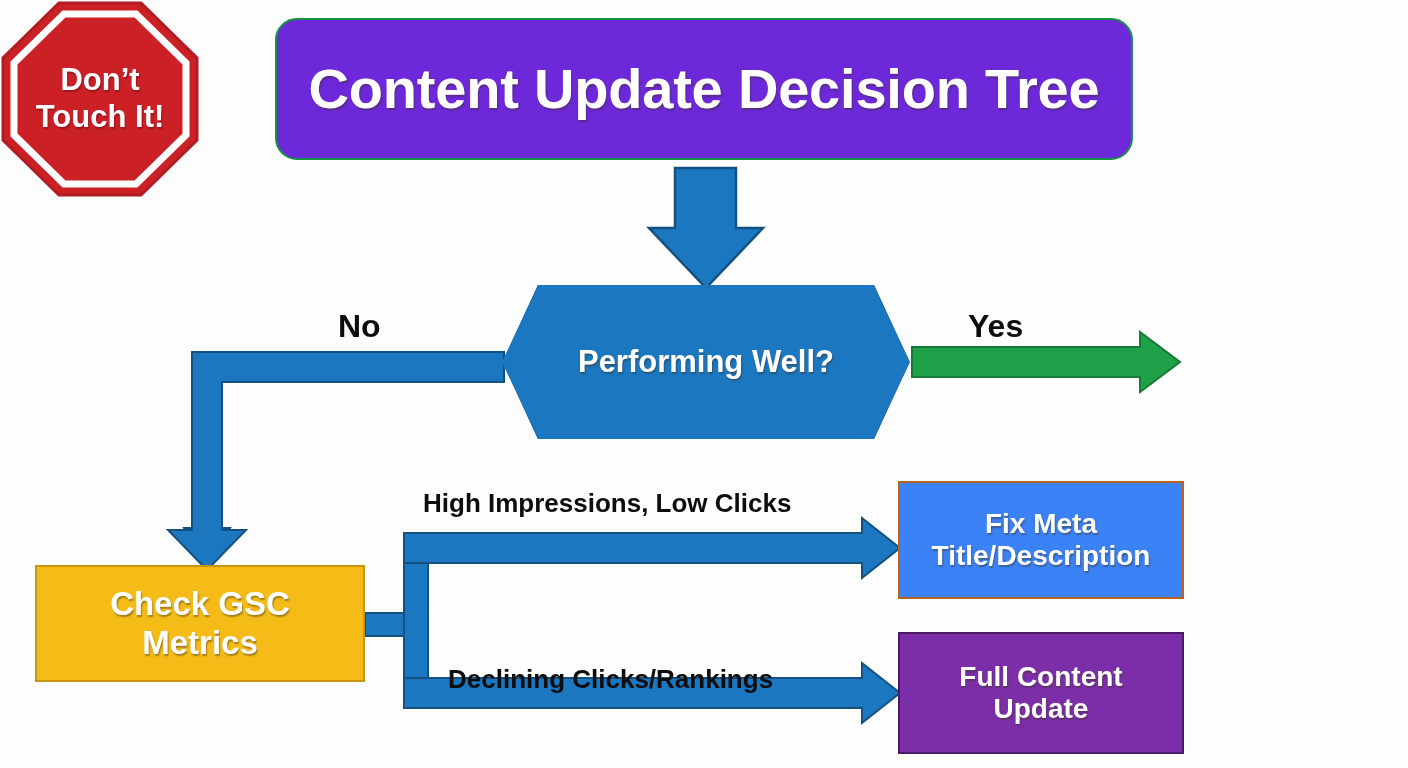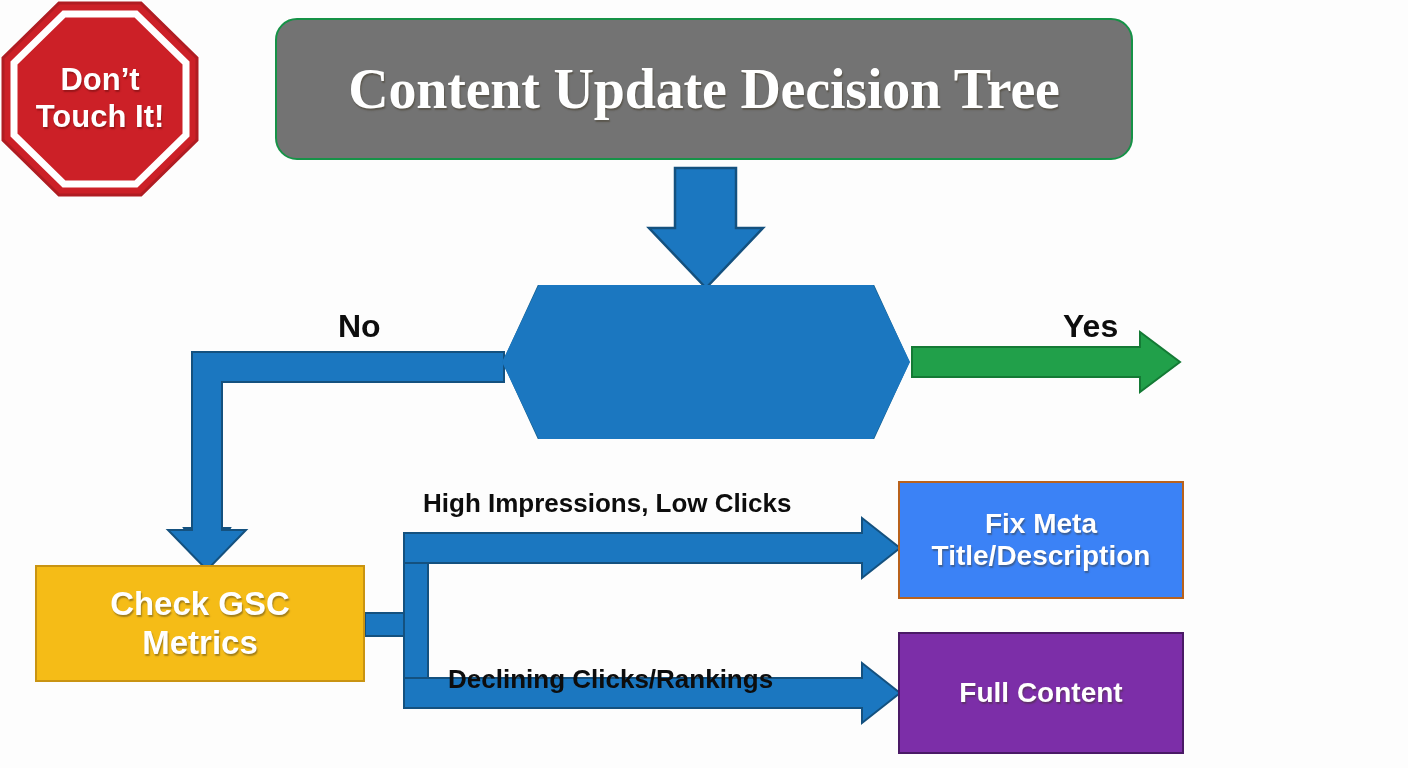--- a/index.html
+++ b/index.html
@@ -38,26 +38,25 @@
     text-shadow: 1px 1.5px 1.5px rgba(60,50,30,0.45);
     z-index: 3;
   }
 
   
   #title-node {
     left: 275px;
     top: 18px;
     width: 858px;
     height: 142px;
-    background: #737373;
+    background: #6d28d9;
     border: 2px solid #169247;
     border-radius: 22px;
     font-size: 56px;
     letter-spacing: -0.2px;
-    font-family: Liberation Serif, serif;
   }
 
   
   #decision-node {
     left: 502px;
     top: 285px;
     width: 408px;
     height: 154px;
     background: #1b77c0;
     font-size: 31px;
@@ -134,21 +133,21 @@
     font-weight: bold;
     white-space: nowrap;
     z-index: 4;
   }
   #label-no {
     left: 338px;
     top: 308px;
     font-size: 32px;
   }
   #label-yes {
-    left: 1063px;
+    left: 968px;
     top: 308px;
     font-size: 32px;
   }
   #label-high-impressions {
     left: 423px;
     top: 488px;
     font-size: 26px;
   }
   #label-declining {
     left: 448px;
@@ -177,20 +176,21 @@
 
     <polygon points="404,533 862,533 862,518 900,548 862,578 862,563 404,563" fill="#1b77c0" stroke="#14517f" stroke-width="2"></polygon>
 
     <polygon points="404,678 862,678 862,663 900,693 862,723 862,708 404,708" fill="#1b77c0" stroke="#14517f" stroke-width="2"></polygon>
   </svg>
 
   <div class="node" id="title-node">Content Update Decision Tree</div>
 
   <div class="node" id="decision-node">
     <div>
+      <div>Performing Well?</div>
     </div>
   </div>
   <svg id="decision-border" viewBox="0 0 408 154" xmlns="http://www.w3.org/2000/svg">
     <polygon points="37,1 371,1 406,77 371,153 37,153 2,77" fill="none" stroke="#15608f" stroke-width="3"></polygon>
   </svg>
 
   <div id="stop-node">
     <svg viewBox="0 0 200 198" width="200" height="198" xmlns="http://www.w3.org/2000/svg">
       <polygon points="59,3 141,3 197,58 197,140 141,195 59,195 3,140 3,58" fill="#cc2027" stroke="#b01c22" stroke-width="3"></polygon>
       <polygon points="64,14 136,14 186,63 186,135 136,184 64,184 14,135 14,63" fill="none" stroke="#ffffff" stroke-width="7"></polygon>
@@ -213,20 +213,21 @@
   <div class="node" id="meta-node">
     <div>
       <div>Fix Meta</div>
       <div>Title/Description</div>
     </div>
   </div>
 
   <div class="node" id="update-node">
     <div>
       <div>Full Content</div>
+      <div>Update</div>
     </div>
   </div>
 
   <div class="edge-label" id="label-no">No</div>
 
   <div class="edge-label" id="label-yes">Yes</div>
 
   <div class="edge-label" id="label-high-impressions">High Impressions, Low Clicks</div>
 
   <div class="edge-label" id="label-declining">Declining Clicks/Rankings</div>

